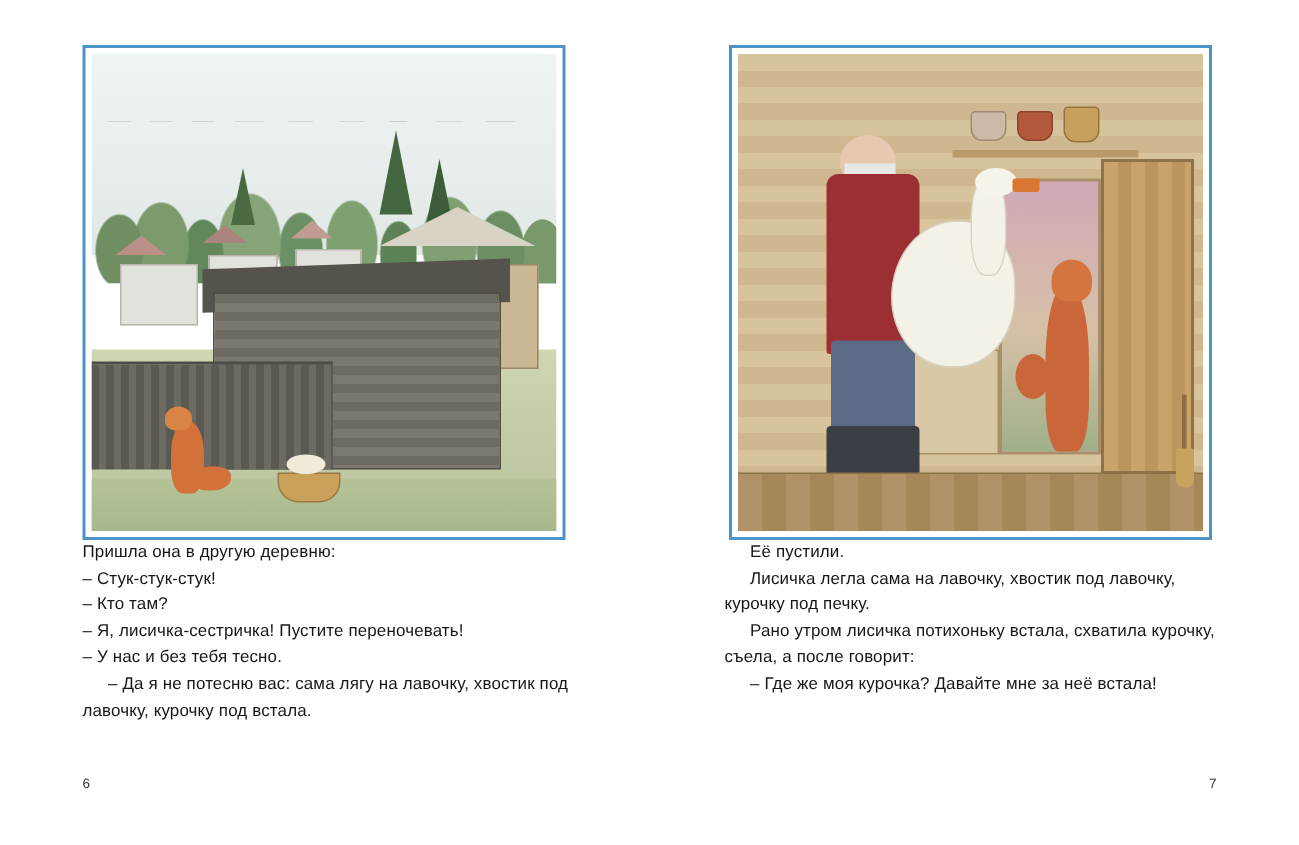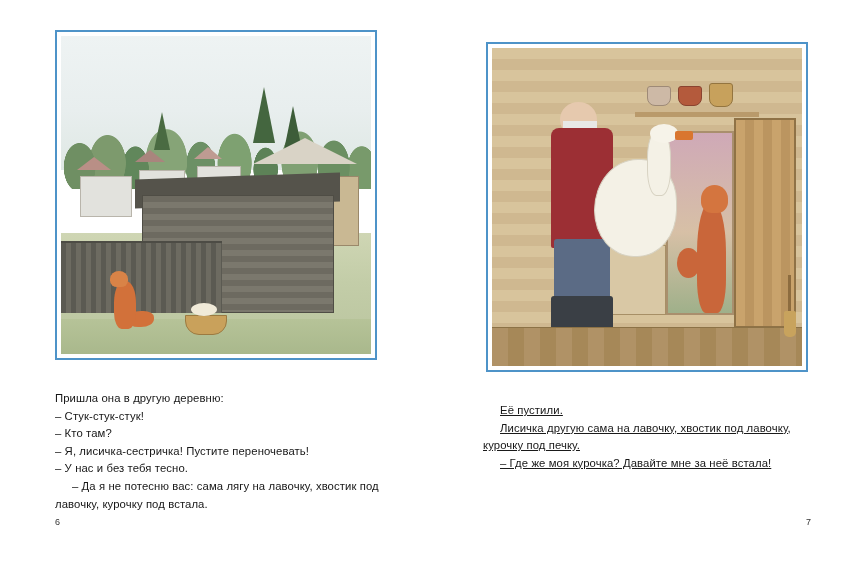--- a/index.html
+++ b/index.html
@@ -20,21 +20,21 @@
     height: 563px;
     display: flex;
   }
   .page {
     position: relative;
     width: 433px;
     height: 563px;
     box-sizing: border-box;
   }
   .page-left { padding: 30px 50px 0 55px; }
-  .page-right { padding: 42px 55px 0 50px; text-decoration: underline; }
+  .page-right { padding: 30px 55px 0 50px; }
 
   
   .illo-frame {
     position: relative;
     width: 322px;
     height: 330px;
     border: 2px solid #4e93c8;
     box-sizing: border-box;
     padding: 4px;
     background: #ffffff;
@@ -42,21 +42,20 @@
   .page-right .illo-frame { margin-left: 3px; }
   .illo {
     position: relative;
     width: 100%;
     height: 100%;
     overflow: hidden;
   }
 
   
   .text-block {
-    margin-top: 30px;
     font-size: 11.3px;
     line-height: 17.6px;
     letter-spacing: 0.1px;
     color: #161616;
   }
   .text-block p {
     margin: 0;
     white-space: pre-line;
   }
   .indent { text-indent: 17px; }
@@ -349,20 +348,21 @@
         <div class="floor-r"></div>
         <div class="broom">
           <div class="broom-stick"></div>
           <div class="broom-head"></div>
         </div>
       </div>
     </div>
 
     <div class="text-block">
       <p class="indent">Её пустили.</p>
-      <p class="indent">Лисичка другую сама на лавочку, хвостик под лавочку, курочку под печку.</p>
+      <p class="indent">Лисичка легла сама на лавочку, хвостик под лавочку, курочку под печку.</p>
+      <p class="indent">Рано утром лисичка потихоньку встала, схватила курочку, съела, а после говорит:</p>
       <p class="indent">– Где же моя курочка? Давайте мне за неё встала!</p>
     </div>
 
     <div class="folio folio-right">7</div>
   </div>
 
 </div>
 
 </body></html>

